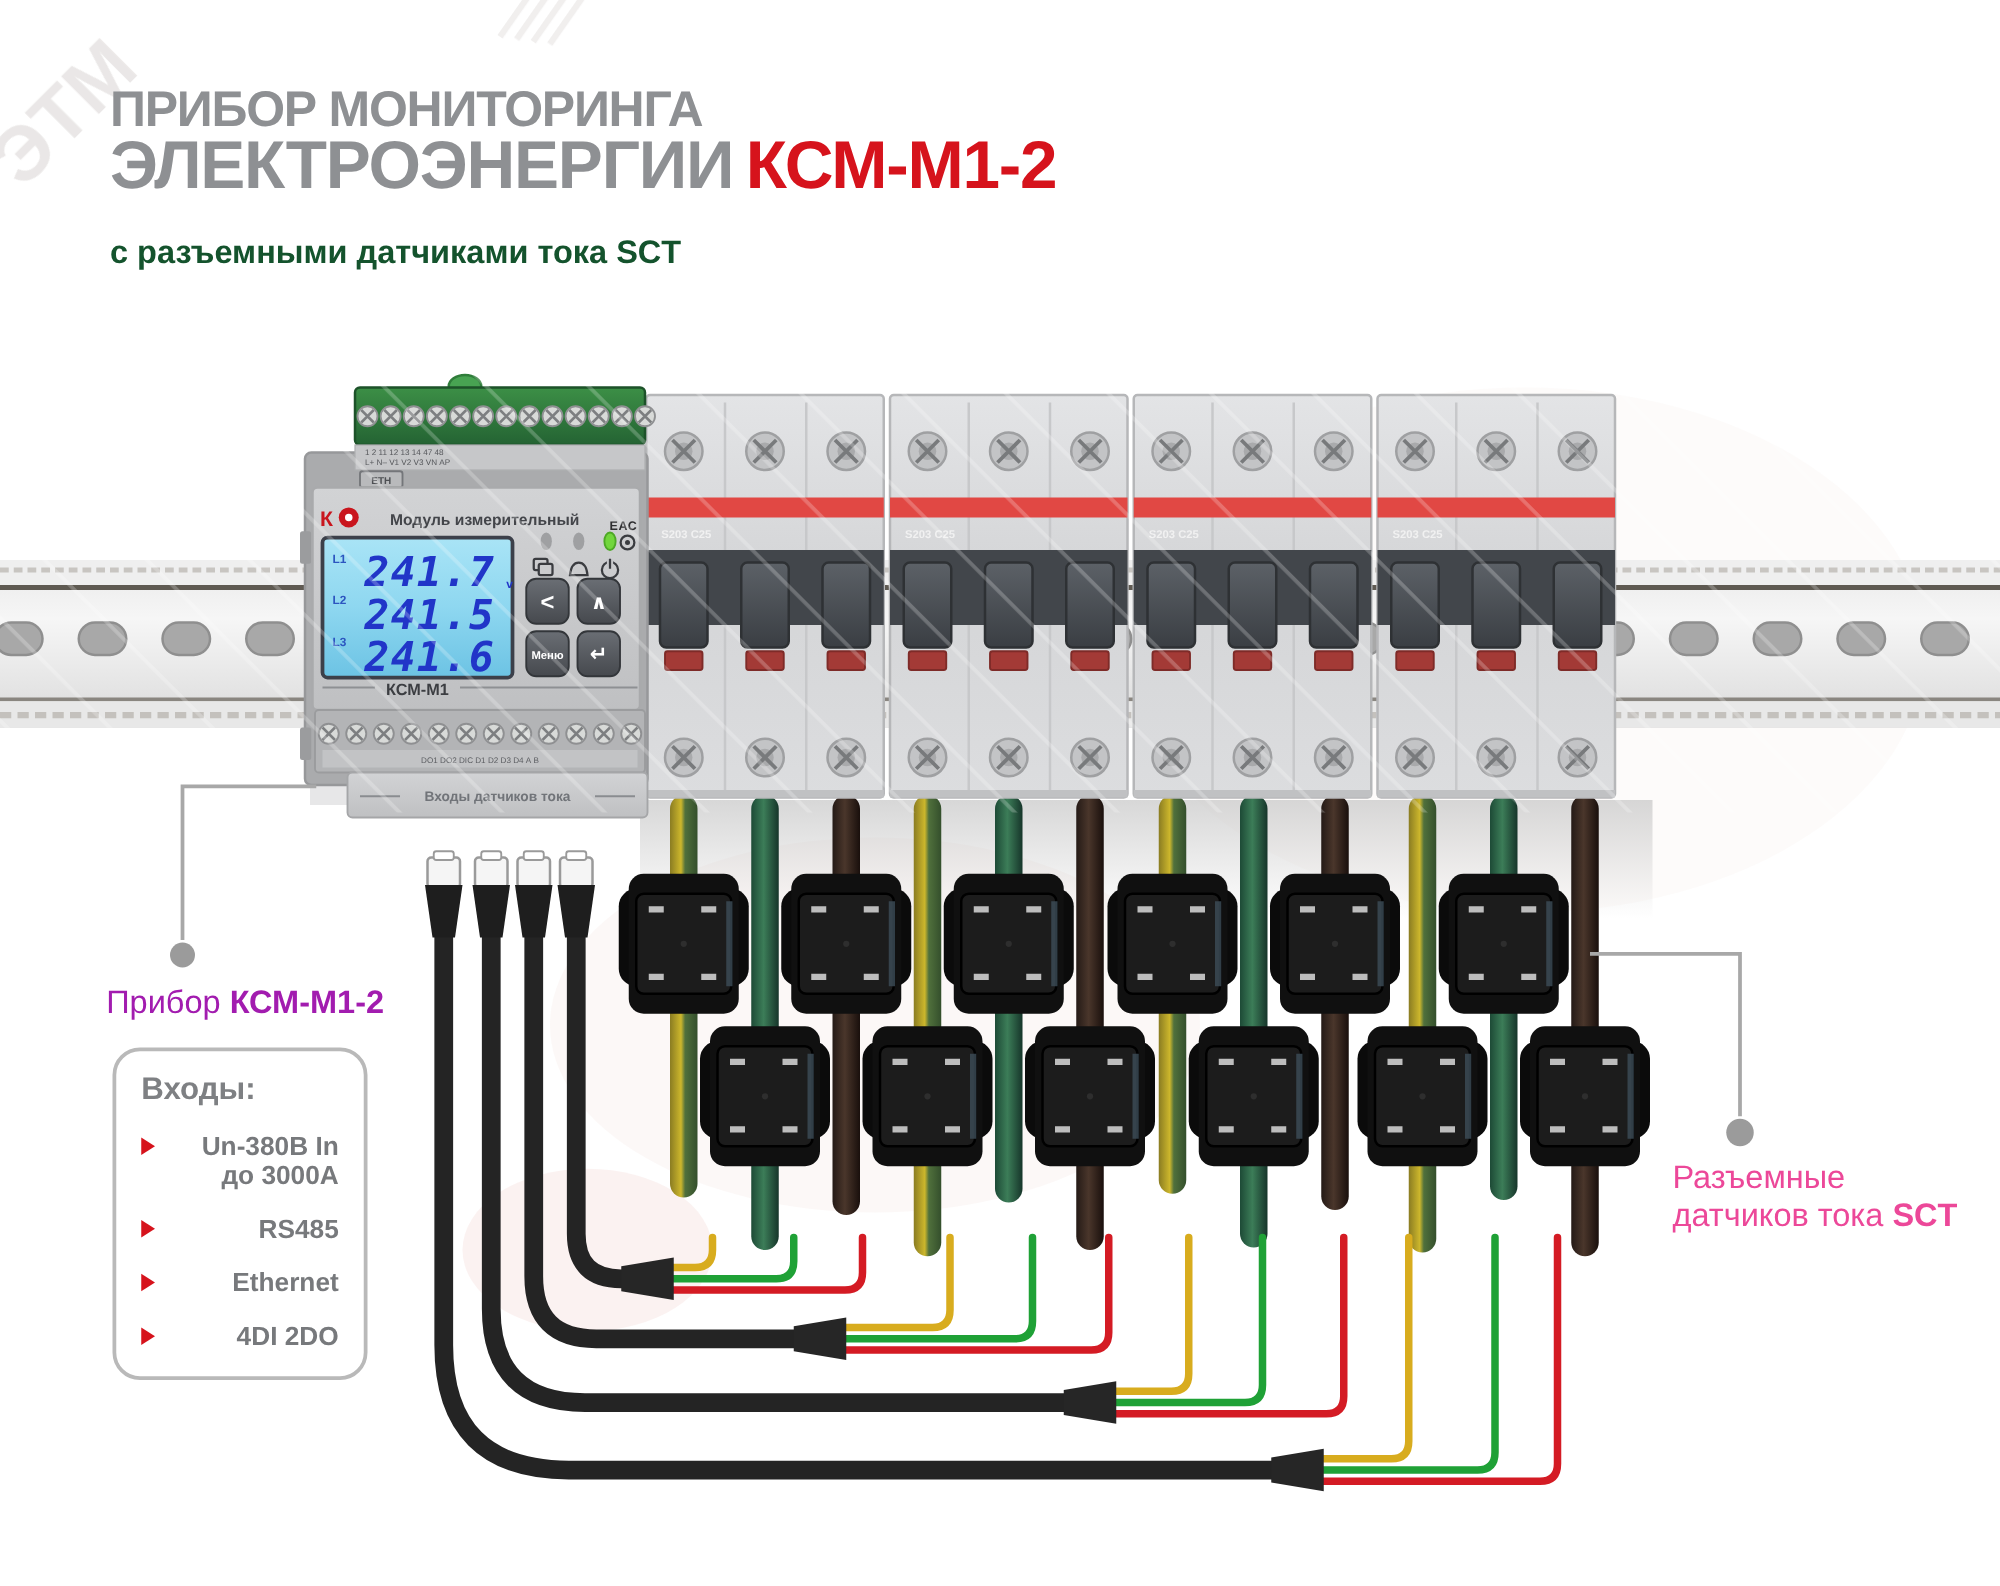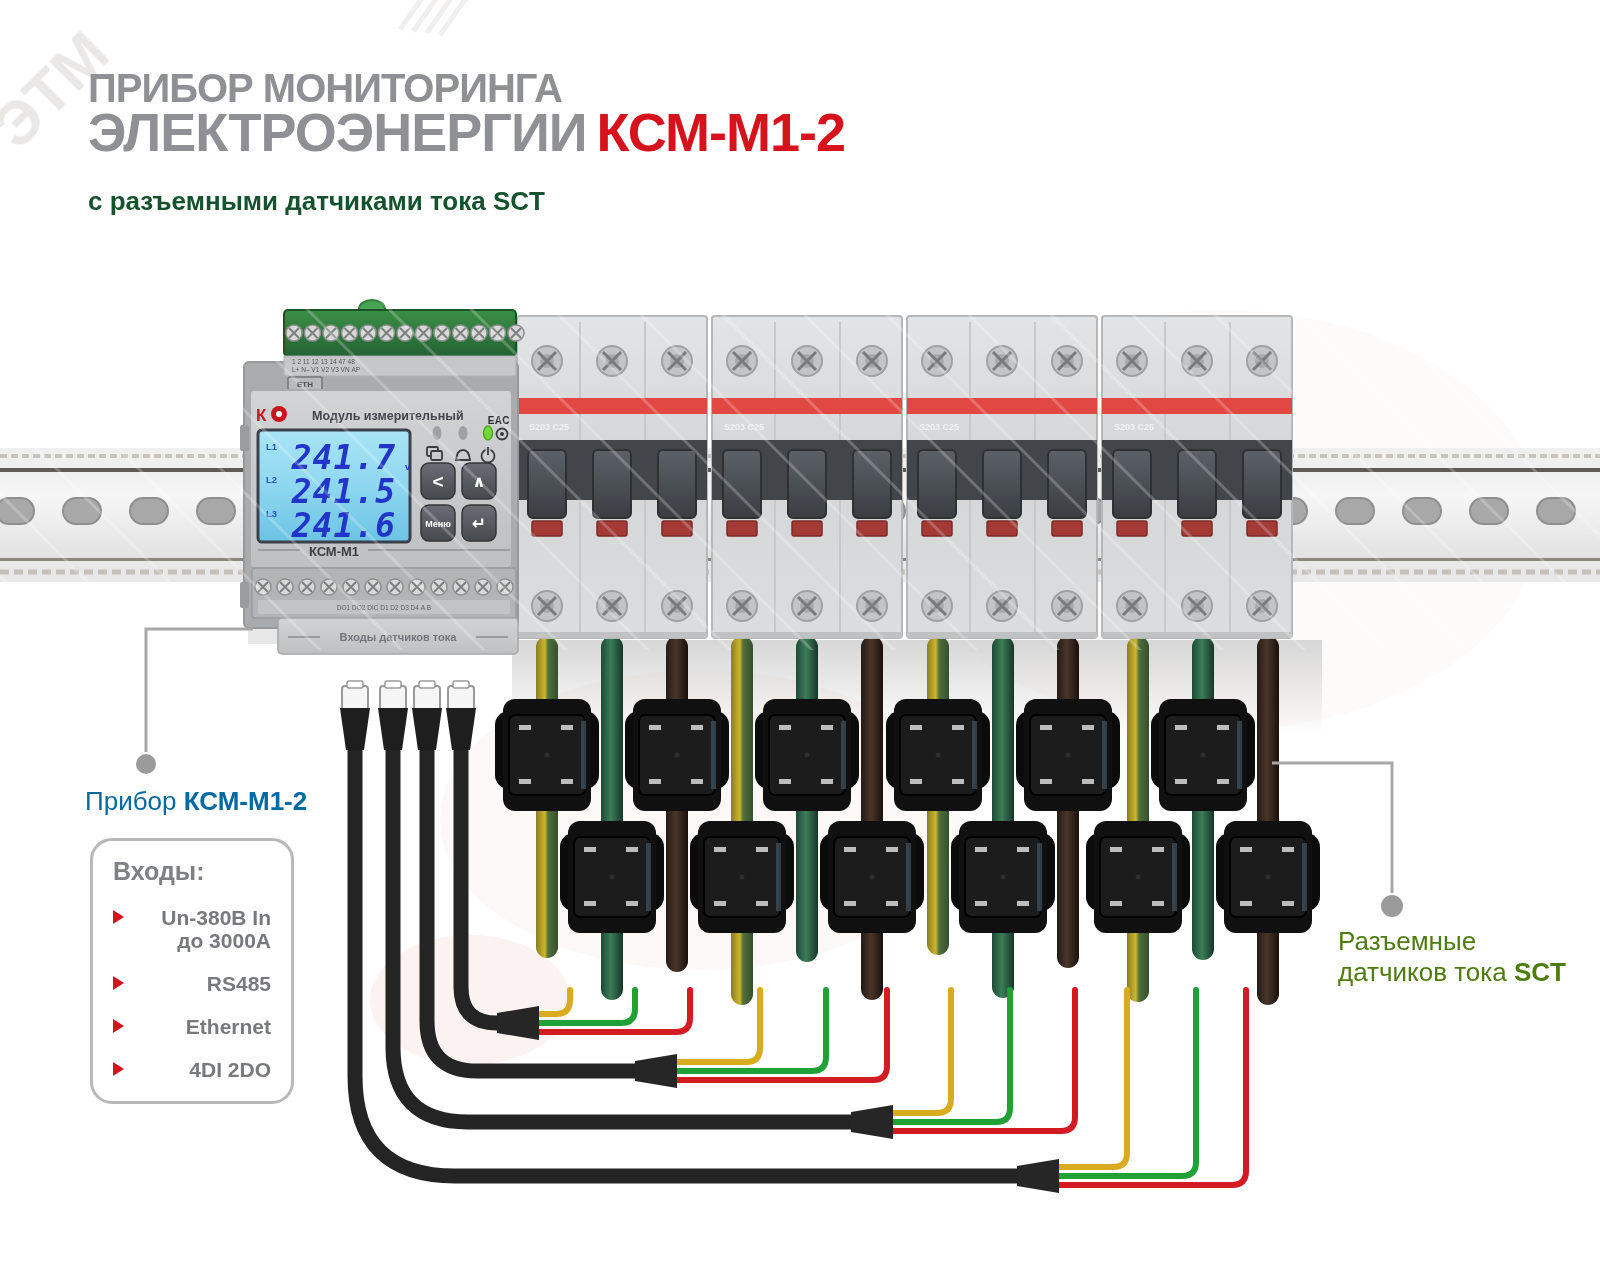--- a/index.html
+++ b/index.html
@@ -4,30 +4,30 @@
 <style>
   html,body{margin:0;padding:0;background:#ffffff;}
   .canvas{position:relative;width:1600px;height:1269px;overflow:hidden;background:#ffffff;
           font-family:"Liberation Sans","DejaVu Sans",sans-serif;}
   .canvas svg{position:absolute;left:0;top:0;}
   .abs{position:absolute;}
   .title-l1{left:88px;top:58px;font-weight:700;font-size:40px;line-height:60px;letter-spacing:-1px;color:#8e9093;}
   .title-l2{left:88px;top:102px;font-weight:700;font-size:54px;line-height:60px;letter-spacing:-1px;color:#8e9093;}
   .title-l2 .red{color:#d6131c;margin-left:10px;}
   .subtitle{left:88px;top:186px;font-weight:700;font-size:26px;color:#14532d;}
-  .lbl-device{left:85px;top:786px;font-size:26px;color:#0369a1;}
+  .lbl-device{left:85px;top:786px;font-size:26px;color:#a21caf;}
   .lbl-device b{font-weight:700;}
   .inputs-box{left:90px;top:838px;width:158px;border:3px solid #b9b9b9;border-radius:22px;
               padding:16px 20px 20px 20px;color:#77797c;}
   .inputs-box .bt{font-weight:700;font-size:25px;color:#7e8083;margin-bottom:4px;}
   .inputs-box ul{list-style:none;margin:0;padding:0;}
   .inputs-box li{position:relative;padding-left:22px;margin-top:20px;font-weight:700;font-size:21px;line-height:23px;text-align:right;}
   .inputs-box li .tri{position:absolute;left:0;top:4px;width:0;height:0;border-left:11px solid #d6131c;
                       border-top:7px solid transparent;border-bottom:7px solid transparent;}
-  .lbl-sct{left:1338px;top:926px;font-size:26px;line-height:31px;color:#4d7c0f;}
+  .lbl-sct{left:1338px;top:926px;font-size:26px;line-height:31px;color:#ec4899;}
   .lbl-sct b{font-weight:700;}
 </style>
 </head>
 <body>
 
 <div class="canvas">
 
 <svg width="1600" height="1269" viewBox="0 0 1600 1269">
   <defs>
     <linearGradient id="railGrad" x1="0" y1="0" x2="0" y2="1">

